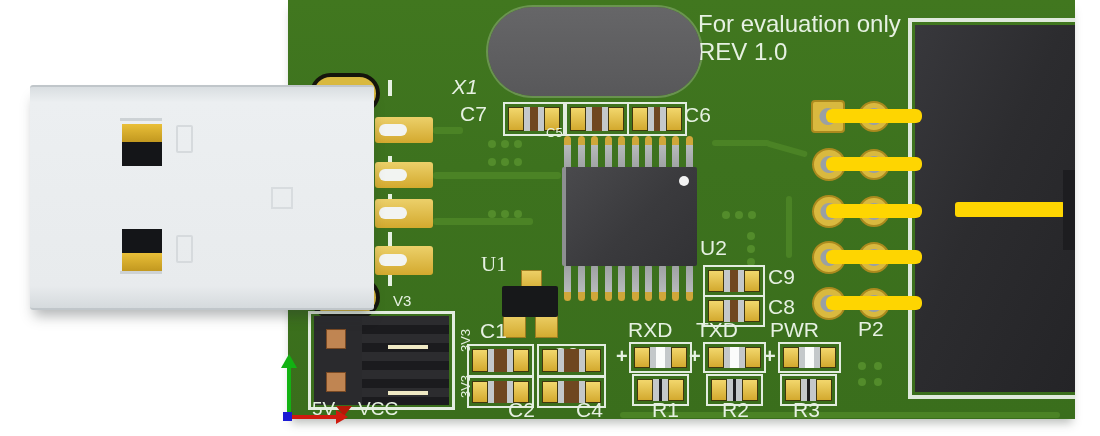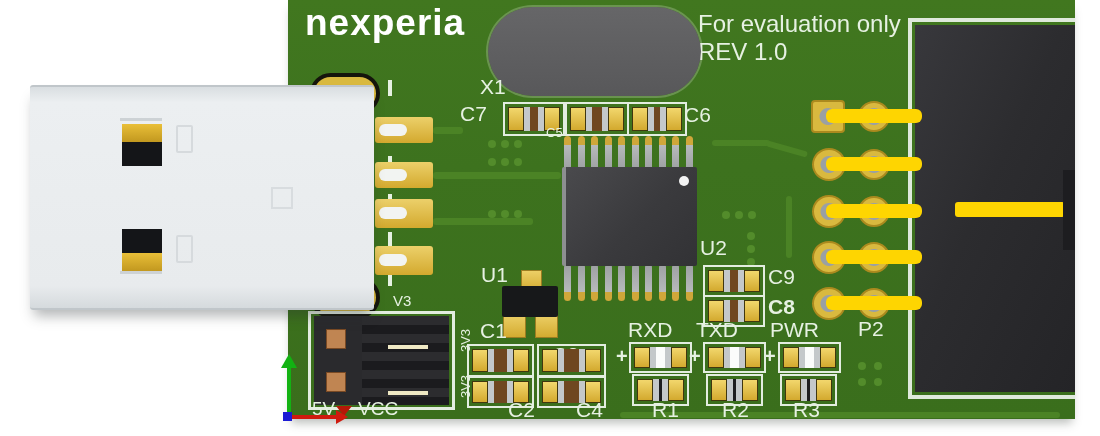--- a/index.html
+++ b/index.html
@@ -124,26 +124,25 @@
     <div class="via" style="left:447px;top:211px;"></div>
     <div class="via" style="left:460px;top:211px;"></div>
     <div class="via" style="left:459px;top:232px;"></div>
     <div class="via" style="left:459px;top:245px;"></div>
     <div class="via" style="left:459px;top:258px;"></div>
     <div class="via" style="left:570px;top:362px;"></div>
     <div class="via" style="left:586px;top:362px;"></div>
     <div class="via" style="left:570px;top:378px;"></div>
     <div class="via" style="left:586px;top:378px;"></div>
 
-    <div class="ss brand" style="left:17px;top:4px;">nexperia</div>
     <div class="ss note" style="left:410px;top:12px;">For evaluation only</div>
     <div class="ss note" style="left:410px;top:40px;">REV 1.0</div>
 
     <div class="crystal"></div>
-    <div class="ss" style="left:192px;top:76px;">X1</div>
+    <div class="ss" style="left:164px;top:76px;font-style:italic;">X1</div>
 
     <div class="ss" style="left:62px;top:80px;">J1</div>
     <div class="bracket"></div>
     <div class="dash"></div>
     <div class="ovalpad" style="left:22px;top:73px;">
         <div class="ovalslot"></div>
       </div>
     <div class="ovalpad" style="left:22px;top:277px;">
         <div class="ovalslot"></div>
       </div>
@@ -232,23 +231,23 @@
     <div class="ss" style="left:480px;top:266px;">C9</div>
     <div class="box" style="left:415px;top:295px;width:58px;height:28px;">
       <div class="chip">
           <div class="pad"></div>
           <div class="term"></div>
           <div class="bodyc b-brown"></div>
           <div class="term"></div>
           <div class="pad"></div>
         </div>
     </div>
-    <div class="ss" style="left:480px;top:296px;font-weight:bold;">C8</div>
-
-    <div class="ss" style="left:193px;top:264px;">U1</div>
+    <div class="ss" style="left:480px;top:296px;">C8</div>
+
+    <div class="ss" style="left:193px;top:254px;font-family:Liberation Serif, serif;">U1</div>
     <div class="gpad" style="left:233px;top:270px;width:19px;height:20px;"></div>
     <div class="gpad" style="left:215px;top:314px;width:21px;height:22px;"></div>
     <div class="gpad" style="left:247px;top:314px;width:21px;height:22px;"></div>
     <div class="u1-body"></div>
 
     <div class="ss" style="left:192px;top:320px;">C1</div>
     <div class="ss" style="left:264px;top:320px;margin-top:24px;">C3</div>
     <div class="box" style="left:179px;top:344px;width:63px;height:29px;">
       <div class="chip">
           <div class="pad"></div>

